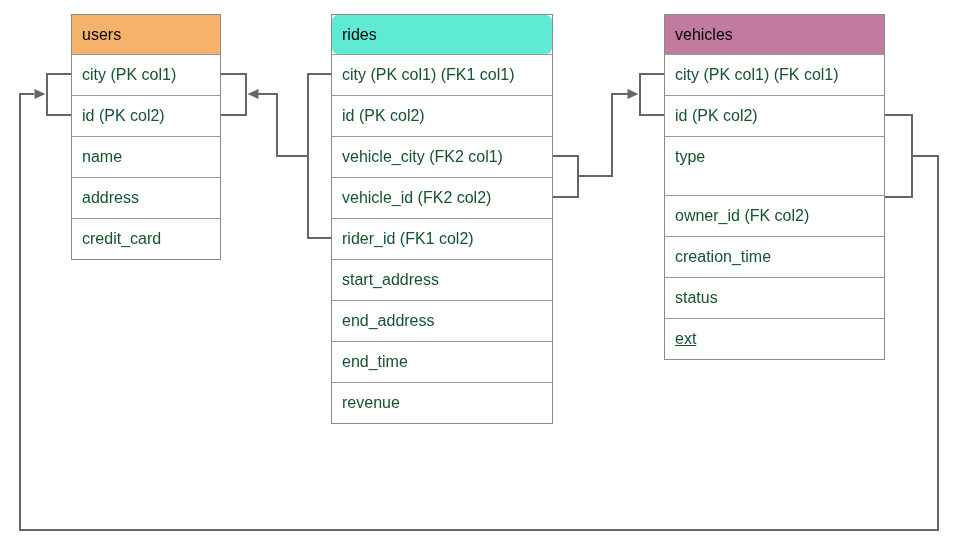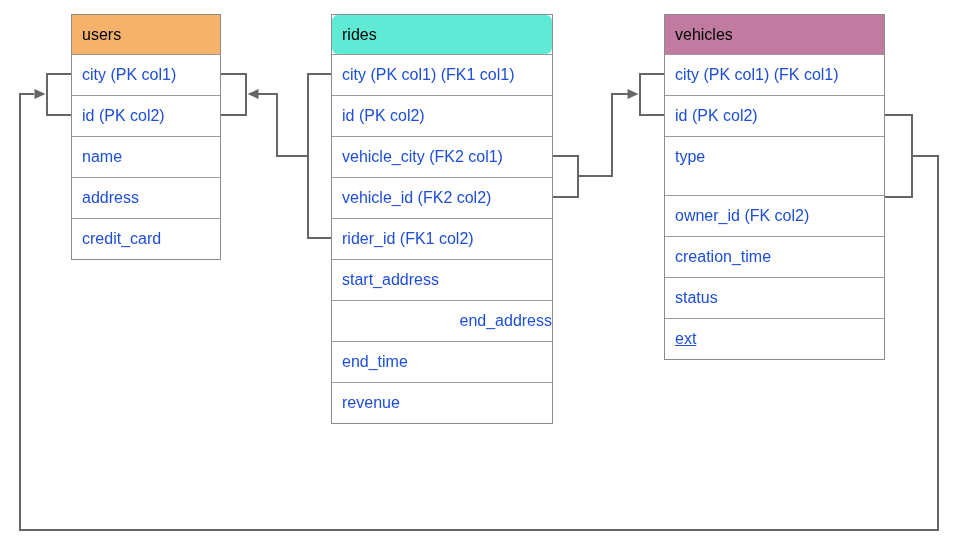--- a/index.html
+++ b/index.html
@@ -35,21 +35,21 @@
     padding-left: 10px;
     font-size: 16px;
     color: #000000;
     white-space: nowrap;
     overflow: hidden;
   }
   .trow {
     box-sizing: border-box;
     padding-left: 10px;
     font-size: 16px;
-    color: #1d4ed8;
+    color: #14532d;
     border-top: 1px solid #9a9a9a;
     background: #ffffff;
     white-space: nowrap;
     overflow: hidden;
   }
 </style>
 </head>
 <body>
 
 <div id="canvas">
@@ -77,21 +77,21 @@
         <div class="trow" style="height: 41px; line-height: 40px;">credit_card</div>
       </div>
       <div class="table" style="left: 331px; top: 14px; width: 222px;">
         <div class="thead" style="background: #5eead4; height: 39px; line-height: 39px; border-radius: 6px;">rides</div>
         <div class="trow" style="height: 41px; line-height: 40px;">city (PK col1) (FK1 col1)</div>
         <div class="trow" style="height: 41px; line-height: 40px;">id (PK col2)</div>
         <div class="trow" style="height: 41px; line-height: 40px;">vehicle_city (FK2 col1)</div>
         <div class="trow" style="height: 41px; line-height: 40px;">vehicle_id (FK2 col2)</div>
         <div class="trow" style="height: 41px; line-height: 40px;">rider_id (FK1 col2)</div>
         <div class="trow" style="height: 41px; line-height: 40px;">start_address</div>
-        <div class="trow" style="height: 41px; line-height: 40px; text-align: right;">end_address</div>
+        <div class="trow" style="height: 41px; line-height: 40px;">end_address</div>
         <div class="trow" style="height: 41px; line-height: 40px;">end_time</div>
         <div class="trow" style="height: 41px; line-height: 40px;">revenue</div>
       </div>
       <div class="table" style="left: 664px; top: 14px; width: 221px;">
         <div class="thead" style="background: rgb(194, 123, 160); height: 39px; line-height: 39px;">vehicles</div>
         <div class="trow" style="height: 41px; line-height: 40px;">city (PK col1) (FK col1)</div>
         <div class="trow" style="height: 41px; line-height: 40px;">id (PK col2)</div>
         <div class="trow" style="height: 41px; line-height: 40px;">type</div>
         <div class="trow" style="height: 41px; line-height: 40px; margin-top: 18px;">owner_id (FK col2)</div>
         <div class="trow" style="height: 41px; line-height: 40px;">creation_time</div>

